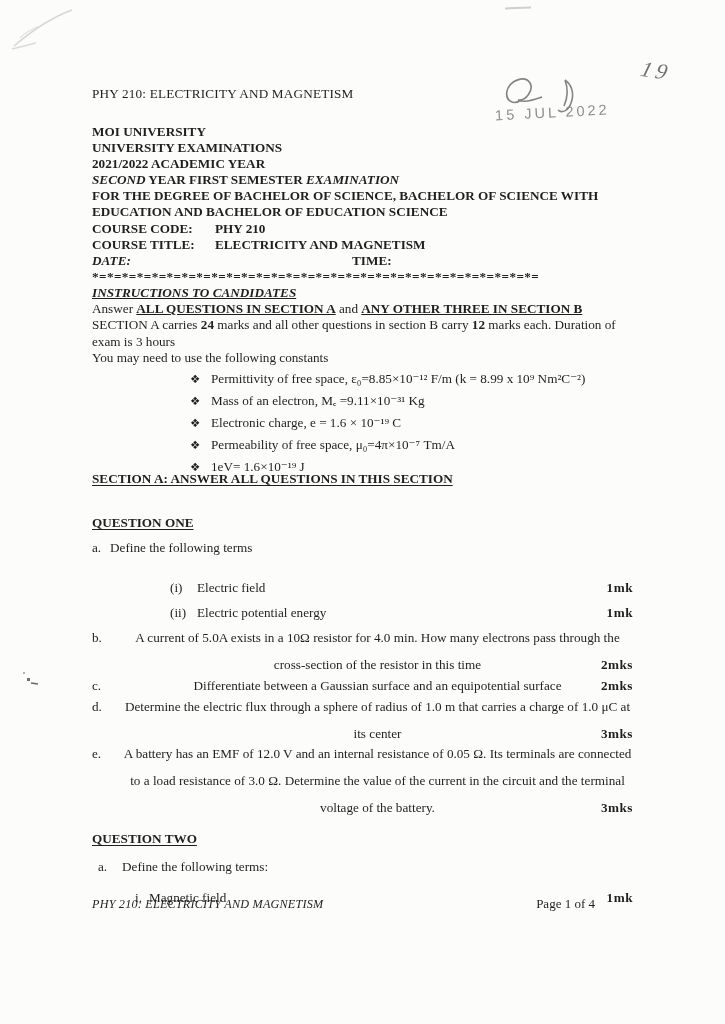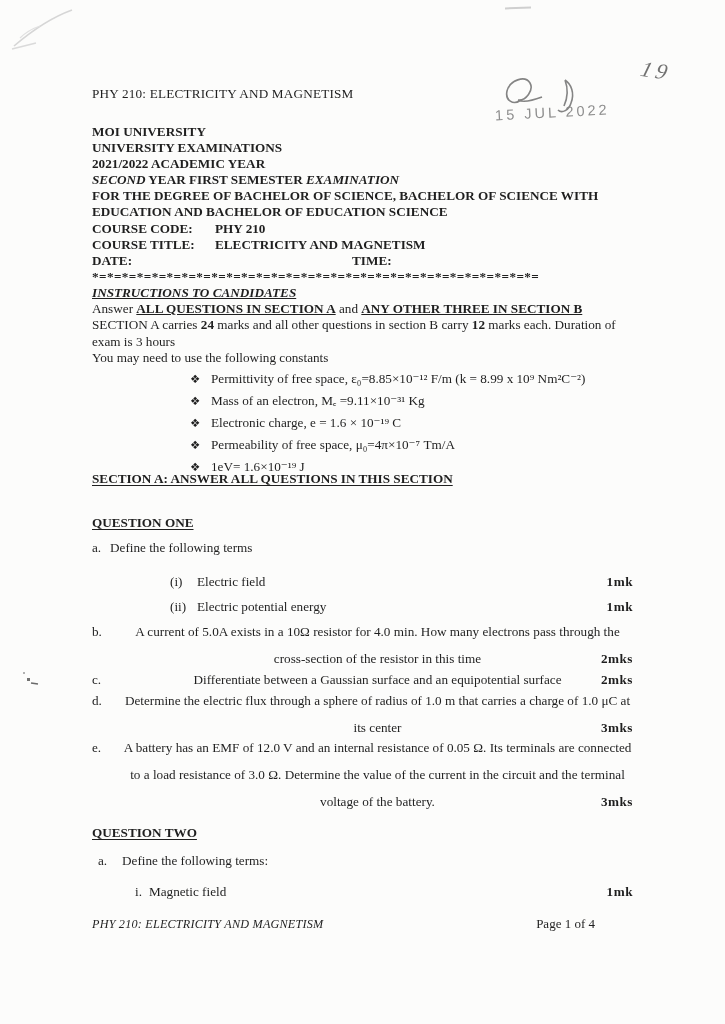--- a/index.html
+++ b/index.html
@@ -10,36 +10,36 @@
     background:#fcfcfb; overflow:hidden; color:#1f1f1f;
   }
   .content {
     position:absolute; left:92px; top:86px; width:541px;
     font-size:13.2px; line-height:16px;
   }
   .nowrap { white-space:nowrap; }
   .course-header { line-height:16px; letter-spacing:.2px; }
   .title-block { margin-top:22px; font-weight:bold; line-height:16.1px; white-space:nowrap; }
   .tb-label { display:inline-block; width:123px; }
-  .tb-label-date { display:inline-block; width:260px; }
+  .tb-label-date { display:inline-block; width:260px;font-style:italic; }
   .separator { letter-spacing:.4px; }
   .instr-heading { font-weight:bold; font-style:italic; text-decoration:underline; line-height:16.2px; }
   .instr-line { line-height:16.2px; white-space:nowrap; }
   .bu { font-weight:bold; text-decoration:underline; }
   .b { font-weight:bold; }
   .constants { margin-top:2px; line-height:21px; padding-left:66px; }
   .c-row { white-space:nowrap;margin-left:32px; }
   .c-bullet { display:inline-block; width:21px; font-family:"DejaVu Sans","Liberation Sans",sans-serif; font-size:11.5px; }
   .section-heading { margin-top:-7px; font-weight:bold; text-decoration:underline; line-height:16.5px; text-underline-offset:2px; }
   .q-heading { margin-top:28px; font-weight:bold; text-decoration:underline; line-height:16.5px; text-underline-offset:2px; }
   .q-intro { margin-top:8px; line-height:16px; }
   .q-intro .q-marker { display:inline-block; width:18px; }
   .q2-intro { margin-top:12px; }
   .q2-intro .q-marker { display:inline-block; width:24px; margin-left:6px; }
-  .sub-items { margin-top:13px; line-height:25.4px; }
+  .sub-items { margin-top:19px; line-height:25.4px; }
   .sub-item { position:relative; padding-left:78px; white-space:nowrap; }
   .sub-item .si-marker { display:inline-block; width:27px; }
   .q2-items { margin-top:10px; line-height:25.4px; }
   .q2-item { position:relative; padding-left:43px; white-space:nowrap; }
   .q2-item .si-marker { display:inline-block; width:14px; }
   .q-parts { margin-top:-2px; line-height:27px; }
   .q-item { position:relative; display:flex; }
   .q-item + .q-item { margin-top:-6px; }
   .q-item.tight { margin-top:-7px; }
   .q-marker-col { flex:0 0 30px; }
@@ -48,21 +48,21 @@
   .q-marks {
     position:absolute; right:0; bottom:0;
     font-weight:bold; letter-spacing:.5px;
   }
   .sub-item .q-marks, .q2-item .q-marks { bottom:auto; top:0;text-align:center; }
   .footer {
     position:absolute; left:92px; top:896px; width:503px;
     display:flex; justify-content:space-between; align-items:baseline;
   }
   .footer-left { font-style:italic; font-size:12.2px; letter-spacing:.2px; }
-  .footer-right { font-size:13px;margin-top:20px; }
+  .footer-right { font-size:13px; }
   
   .stamp { position:absolute; left:497px; top:70px; color:#7f7f7f; }
   .stamp-date {
     position:absolute; left:-2px; top:34px; width:130px;
     font-family:"Liberation Sans","DejaVu Sans",sans-serif;
     font-size:14.5px; letter-spacing:3px; color:#838383;
     transform:rotate(-3deg); opacity:.9; white-space:nowrap;
   }
   .corner-note {
     position:absolute; left:641px; top:58px;

